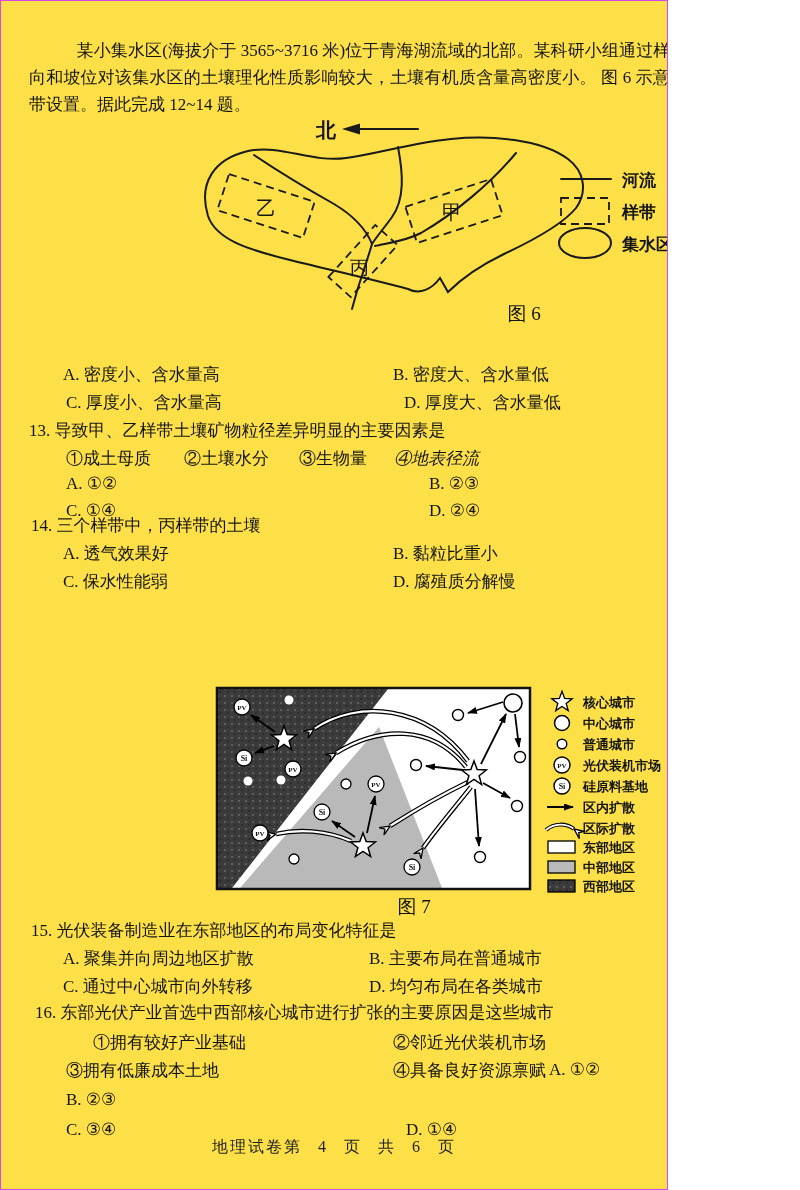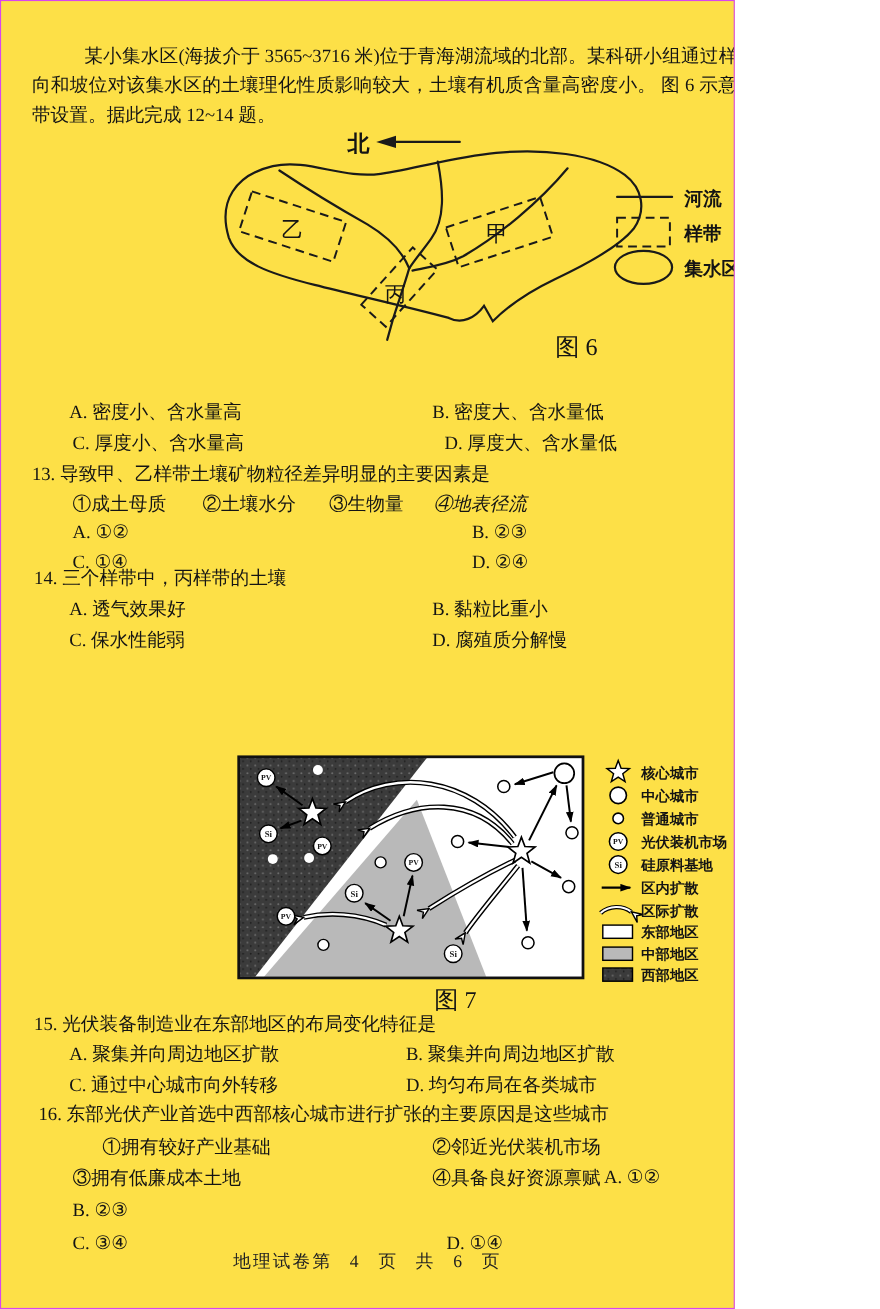--- a/index.html
+++ b/index.html
@@ -3,21 +3,21 @@
 <meta charset="utf-8">
 <style>
   html,body{margin:0;padding:0;background:#ffffff;}
   #page{
     position:relative;width:668px;height:1190px;background:#fde047;
     font-family:"Liberation Serif","DejaVu Serif",serif;color:#141414;
     box-sizing:border-box;border:1px solid #d946ef;overflow:hidden;
   }
   .t{position:absolute;font-size:17px;white-space:nowrap;color:#141414;}
   .para{position:absolute;font-size:17px;line-height:27px;text-align:justify;text-indent:2.8em;color:#141414;}
-  .cap{position:absolute;font-size:22px;text-align:center;color:#141414;}
+  .cap{position:absolute;font-size:19px;text-align:center;color:#141414;}
   .footer{position:absolute;width:100%;text-align:center;font-size:16px;letter-spacing:2px;word-spacing:10px;color:#222;}
   svg{position:absolute;overflow:visible;}
   svg text{font-family:"Liberation Serif","DejaVu Serif",serif;fill:#141414;}
   .ln{stroke:#1a1a1a;stroke-width:2;fill:none;stroke-linecap:round;}
   .dash{stroke:#1a1a1a;stroke-width:1.8;fill:none;stroke-dasharray:8 5;}
   .inter-u{stroke:#000;stroke-width:4.6;fill:none;}
   .inter-o{stroke:#fff;stroke-width:2.1;fill:none;}
   .barrow{stroke:#000;stroke-width:1.8;fill:none;}
   .sym{fill:#fff;stroke:#000;}
 </style>
@@ -243,21 +243,21 @@
     <text x="42" y="183" font-size="13" font-weight="bold">中部地区</text>
 
     <rect x="7" y="191" width="27" height="12" fill="url(#westtex)" stroke="#000" stroke-width="1.3"></rect>
     <text x="42" y="202" font-size="13" font-weight="bold">西部地区</text>
   </svg>
 
   <div class="cap" style="top:893px;left:373px;width:80px;">图 7</div>
 
   <div class="t" style="top:918px;left:30px;">15. 光伏装备制造业在东部地区的布局变化特征是</div>
   <div class="t" style="top:946px;left:62px;">A. 聚集并向周边地区扩散</div>
-  <div class="t" style="top:946px;left:368px;">B. 聚集并向周边地区扩散</div>
+  <div class="t" style="top:946px;left:368px;">B. 主要布局在普通城市</div>
   <div class="t" style="top:974px;left:62px;">C. 通过中心城市向外转移</div>
   <div class="t" style="top:974px;left:368px;">D. 均匀布局在各类城市</div>
 
   <div class="t" style="top:1000px;left:34px;">16. 东部光伏产业首选中西部核心城市进行扩张的主要原因是这些城市</div>
   <div class="t" style="top:1030px;left:65px;margin-left:27px;">①拥有较好产业基础</div>
   <div class="t" style="top:1030px;left:392px;">②邻近光伏装机市场</div>
   <div class="t" style="top:1058px;left:65px;">③拥有低廉成本土地</div>
   <div class="t" style="top:1058px;left:392px;">④具备良好资源禀赋</div>
   <div class="t" style="top:1058px;left:548px;">A.  ①②</div>
   <div class="t" style="top:1088px;left:65px;">B.  ②③</div>

